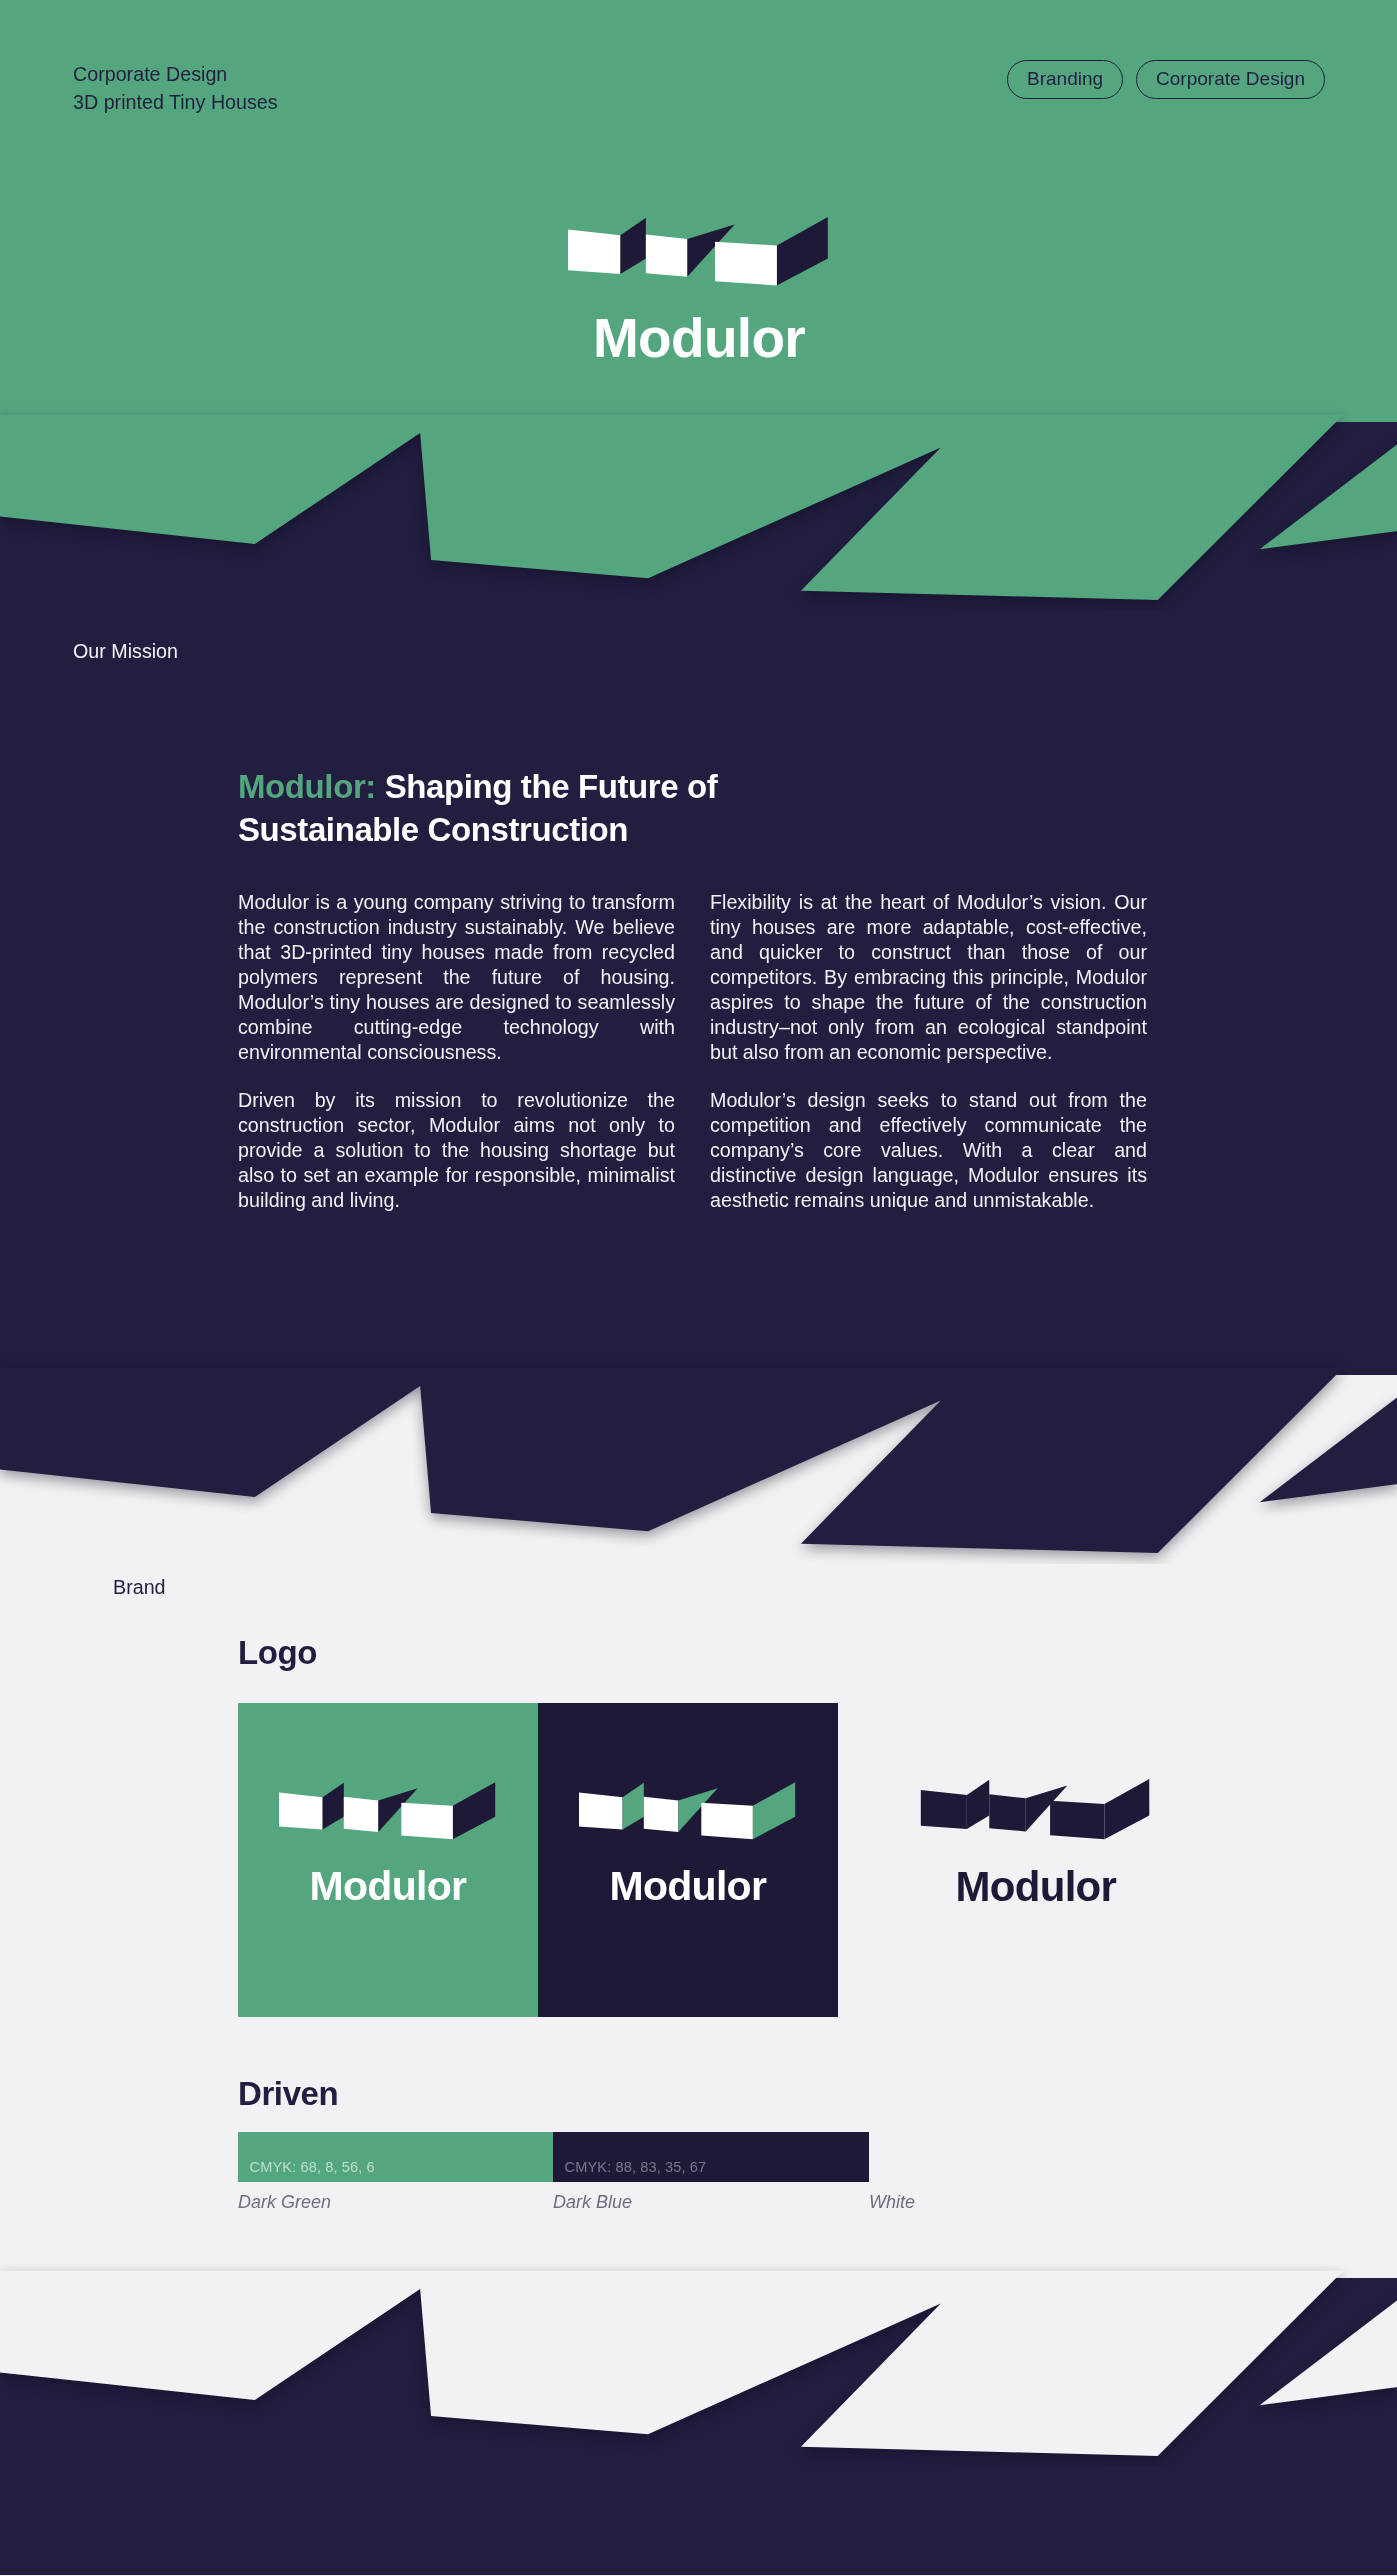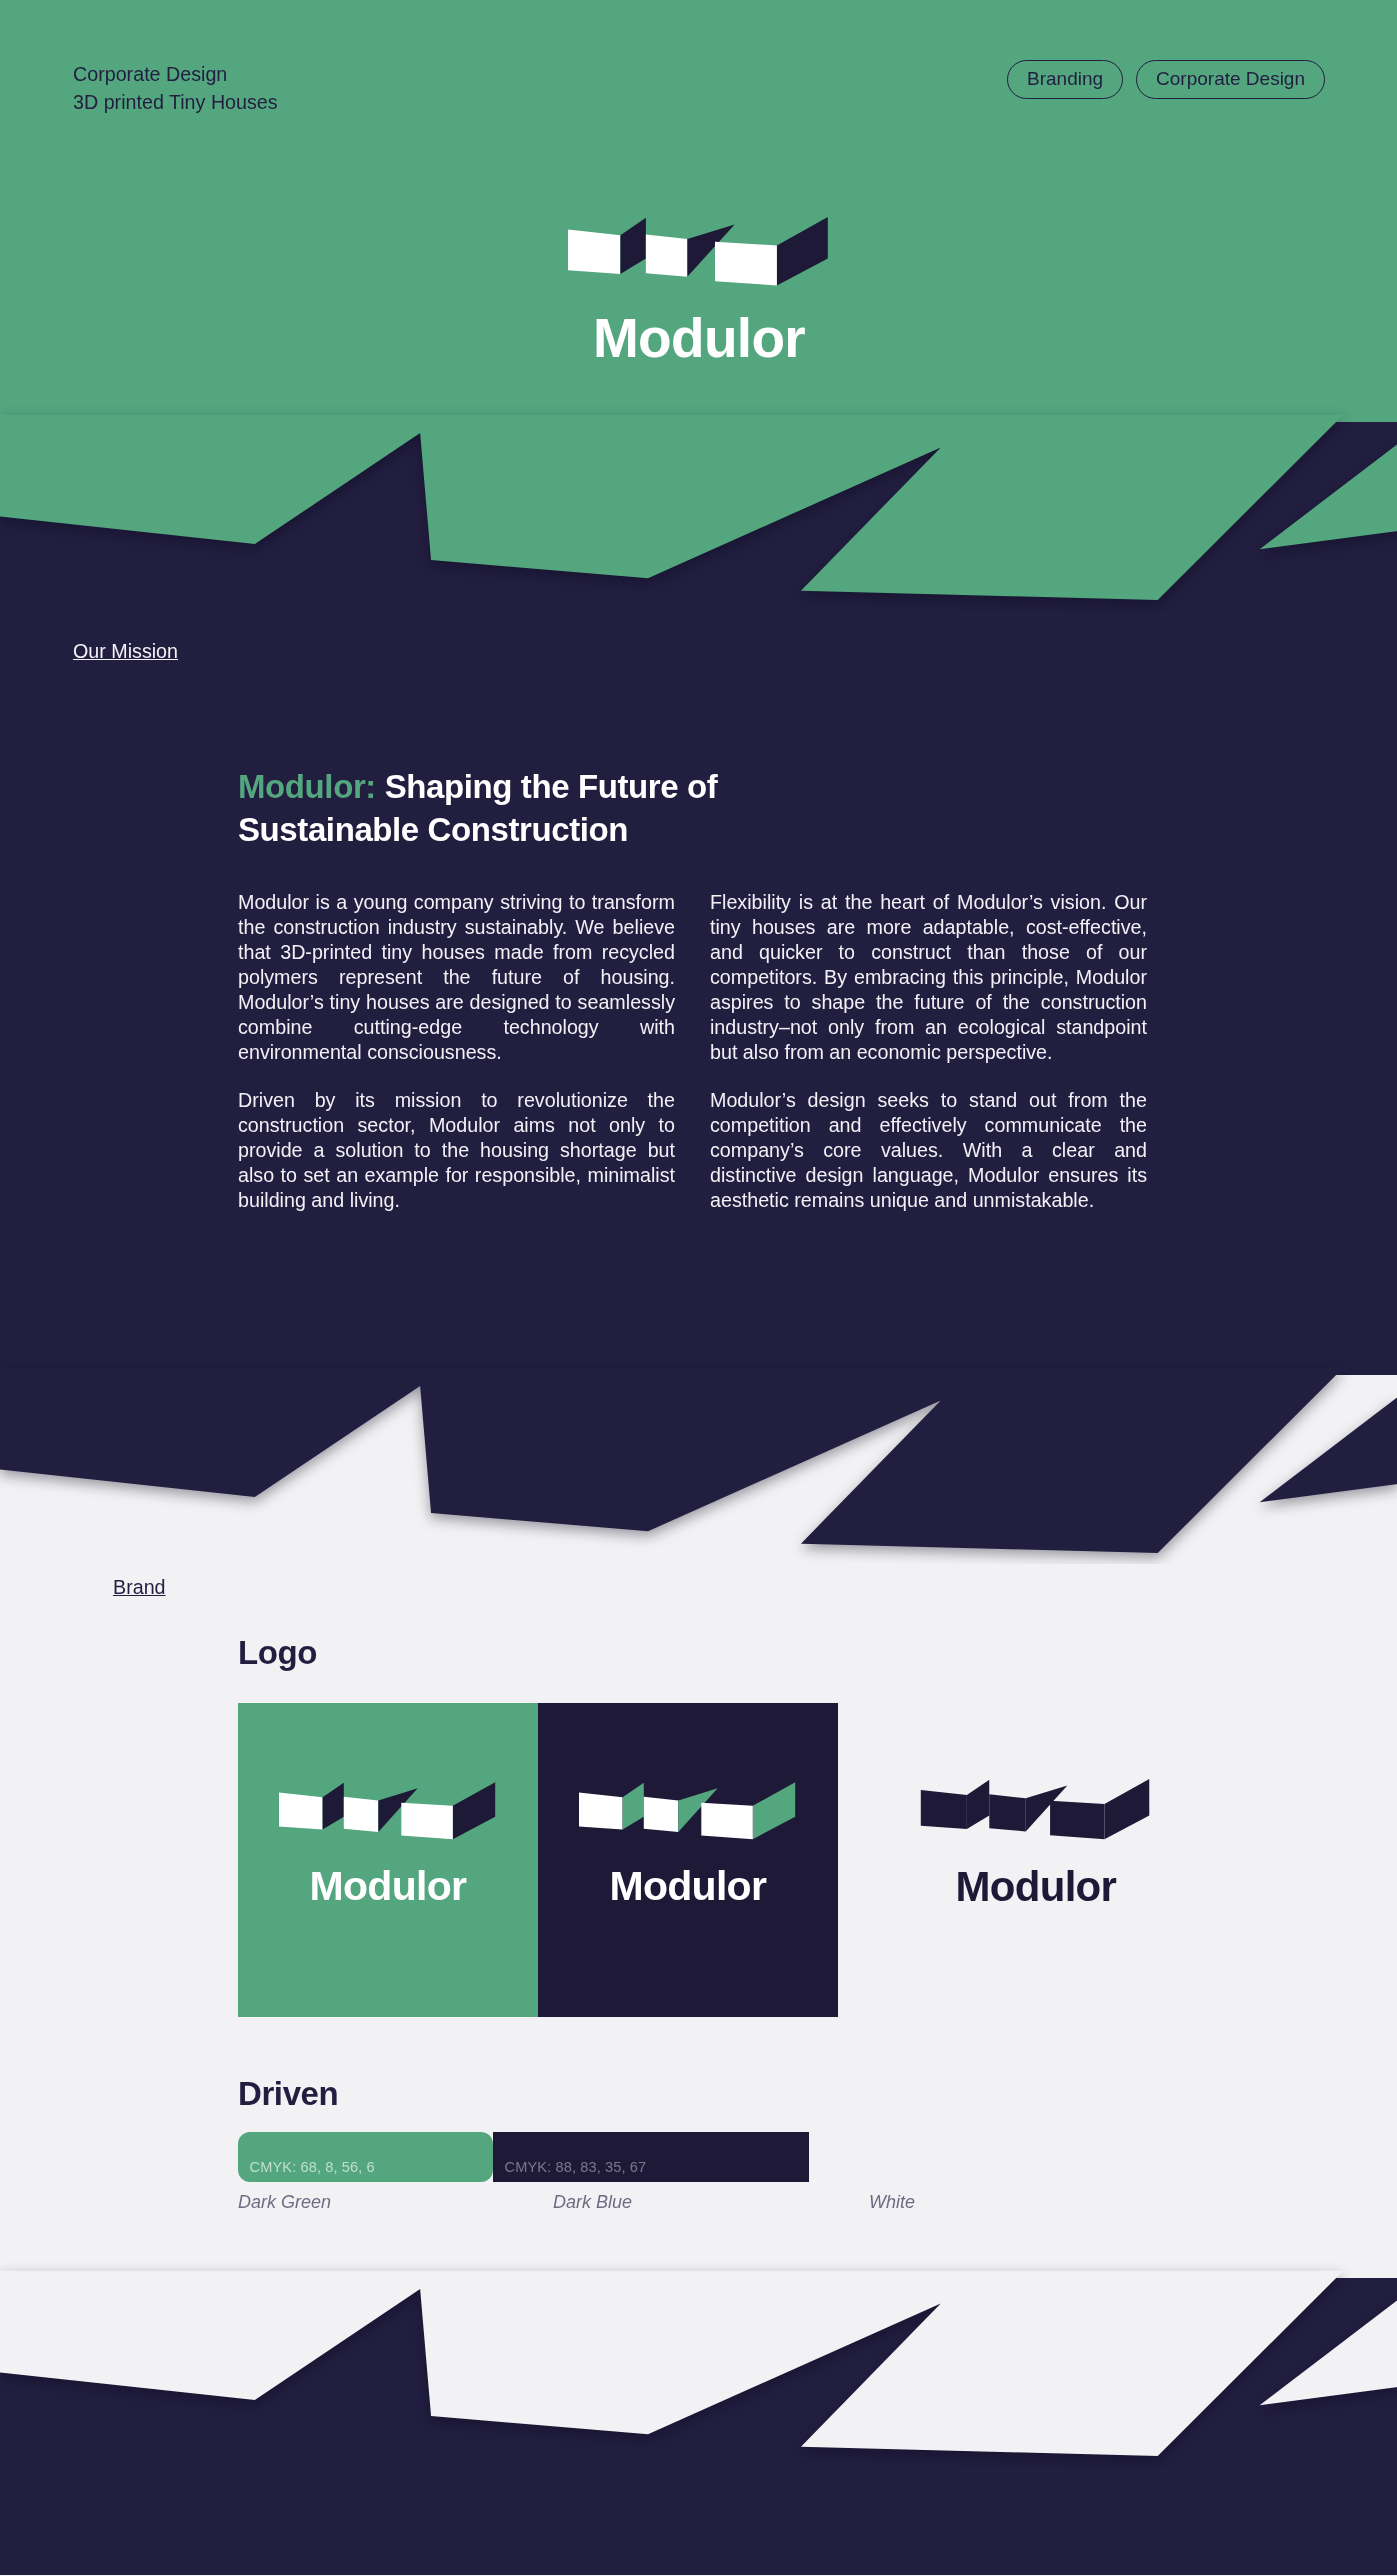--- a/index.html
+++ b/index.html
@@ -49,21 +49,21 @@
   .hero-logo .mark{width:262px;height:73px;}
   .wordmark{font-weight:800;letter-spacing:-0.7px;}
   .hero-word{font-size:55px;color:#ffffff;margin-top:16px;}
 
   
   .mark--on-green .face{fill:#ffffff;} .mark--on-green .side{fill:var(--navy_deep);}
   .mark--on-navy .face{fill:#ffffff;} .mark--on-navy .side{fill:var(--green);}
   .mark--mono  .face{fill:var(--navy_deep);} .mark--mono .side{fill:var(--navy_deep);}
 
   
-  .side-label{position:absolute;left:73px;top:29px;font-size:19.7px;text-decoration:underline;}
+  .side-label{position:absolute;left:73px;top:29px;font-size:19.7px;}
   .sec-mission .side-label{color:var(--text_on_navy);}
   .mission-content{position:absolute;left:238px;top:154px;width:910px;}
   .display-h{font-size:33px;line-height:43px;font-weight:700;letter-spacing:-0.4px;color:#ffffff;width:619px;}
   .display-h .hl{color:var(--green);}
   .cols{display:flex;gap:35px;margin-top:39px;}
   .col{width:437px;font-size:19.7px;line-height:25px;color:var(--text_on_navy);text-align:justify;}
   .col p + p{margin-top:23px;}
 
   
   .sec-brand .side-label{top:11.6px;color:var(--navy);margin-left:40px;}
@@ -76,21 +76,21 @@
   .card--green{background:var(--green);} .card--green .card-word{color:#ffffff;}
   .card--navy{background:var(--navy_deep);} .card--navy .card-word{color:#ffffff;}
   .card--plain{background:transparent;width:328px;margin-left:42px;}
   .card--plain .mark{width:232px;height:64px;margin-top:76px;}
   .card--plain .card-word{color:var(--navy_deep);font-size:42px;}
 
   .colors-h{margin-top:58px;}
   .swatch-row{display:flex;margin-top:19px;}
   .swatch{height:50px;position:relative;}
   .swatch .cmyk{position:absolute;left:11.6px;bottom:6.6px;font-size:14.6px;letter-spacing:0.1px;}
-  .sw-green{width:255px;background:var(--green);border-radius:12px;} .sw-green .cmyk{color:rgba(255,255,255,0.62);}
+  .sw-green{width:315px;background:var(--green);} .sw-green .cmyk{color:rgba(255,255,255,0.62);}
   .sw-navy{width:316px;background:var(--navy_deep);} .sw-navy .cmyk{color:rgba(255,255,255,0.40);margin-top:47px;}
   .sw-white{width:318px;background:#fbfbfd;border:1.5px solid #474363;} .sw-white .cmyk{color:rgba(68,63,99,0.65);}
   .swatch-labels{display:flex;margin-top:10.2px;}
   .swatch-label{font-size:18px;font-style:italic;color:var(--muted_label);}
   .sl-1{width:315px;} .sl-2{width:316px;} .sl-3{width:318px;}
 </style>
 </head>
 <body>
 
 <div class="section sec-hero">

